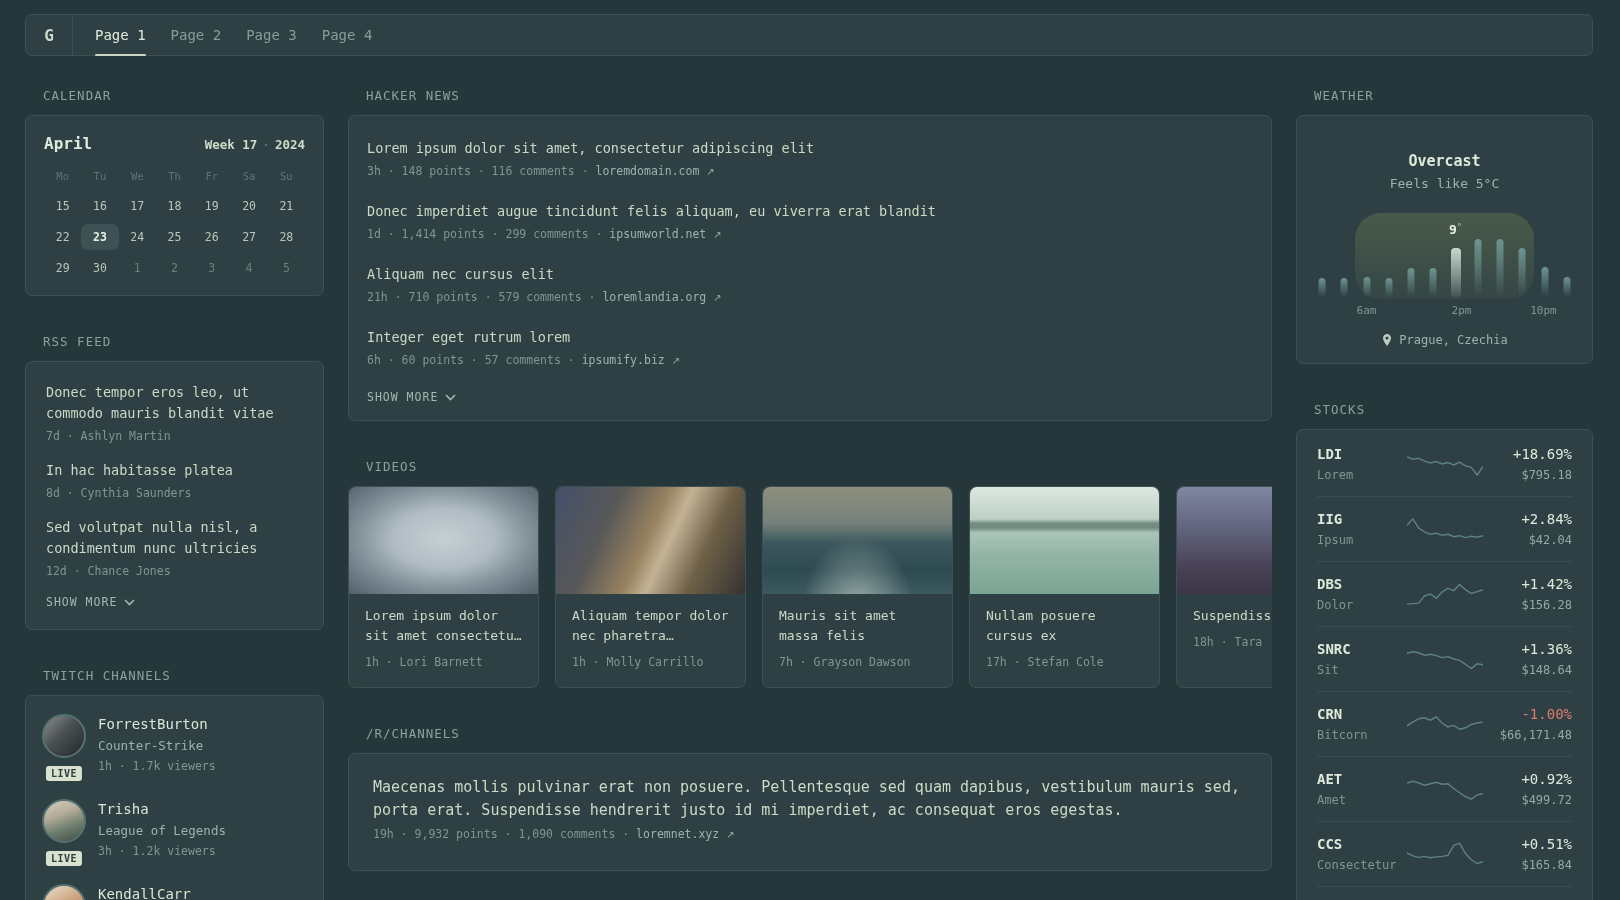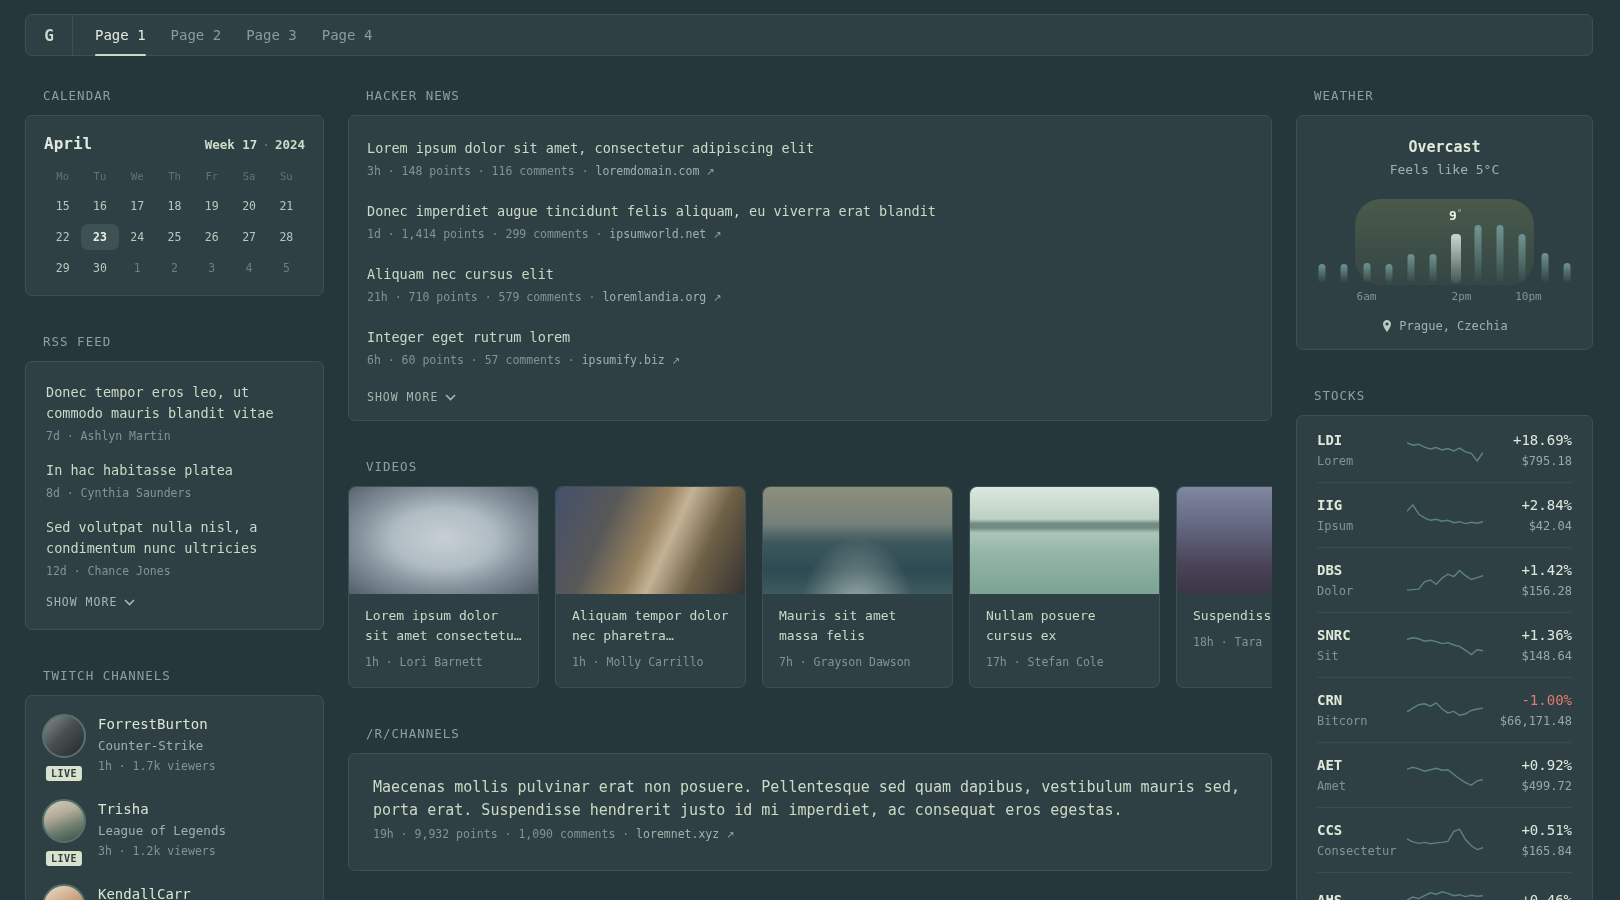--- a/index.html
+++ b/index.html
@@ -70,21 +70,21 @@
   .th-2{background:linear-gradient(115deg,#44506a 0%,#585858 28%,#97825f 48%,#c3b295 58%,#6f6147 75%,#343231 100%)}
   .th-3{background:radial-gradient(ellipse at 50% 115%,rgba(219,230,220,.6) 0%,rgba(219,230,220,0) 42%),
         linear-gradient(to bottom,#8e8f7c 0%,#75807a 34%,#3c585e 52%,#2e4a52 78%,#3d5a60 100%)}
   .th-4{background:linear-gradient(to bottom,transparent 30%,rgba(35,62,55,.45) 34%,rgba(35,62,55,.45) 38%,transparent 43%),
         linear-gradient(to bottom,#dde7e0 0%,#bcd0c3 30%,#93b5a6 62%,#7ba495 100%)}
   .th-5{background:linear-gradient(to bottom,#8087a0 0%,#5d5f78 45%,#4b4458 72%,#3a3547 100%)}
   .vbody{padding:12px 16px 16px}
   .vtitle{font-size:13px;line-height:20px;color:#ccd9c6;cursor:pointer}
   .vmeta{font-size:11.5px;line-height:17px;color:var(--muted);margin-top:8px}
   
-  .weather-card{padding:22px 18px 16px;text-align:center}
+  .weather-card{padding:36px 18px 16px;text-align:center}
   .w-cond{font-size:15px;font-weight:bold;color:var(--bright)}
   .w-feels{font-size:13px;color:#9db3ac;margin-top:6px}
   .w-chart{position:relative;width:252px;height:94px;margin:12px auto 0}
   .w-day{position:absolute;bottom:-2px;background:linear-gradient(to bottom,rgba(170,182,95,.22),rgba(170,182,95,.05));border-radius:26px}
   .wbar{position:absolute;bottom:0;width:7px;border-radius:4px;transform:translateX(-50%);
         background:linear-gradient(to bottom,#6e9492 0%,rgba(110,148,146,0) 100%)}
   .wbar.cur{width:10px;background:linear-gradient(to bottom,#c7d8d2 0%,rgba(199,216,210,.1) 100%)}
   .w-deg{position:absolute;transform:translateX(-50%);font-size:13px;font-weight:bold;color:#e9f1e5}
   .w-deg .dg{font-size:9px;color:#9db3ac;vertical-align:top}
   .w-ticks{position:relative;width:252px;height:15px;margin:7px auto 0}
@@ -328,21 +328,21 @@
                 <div class="wbar" style="height: 58px; left: 181.682px;"></div>
                 <div class="wbar" style="height: 49px; left: 203.955px;"></div>
                 <div class="wbar" style="height: 30px; left: 226.227px;"></div>
                 <div class="wbar" style="height: 20px; left: 248.5px;"></div>
               </div>
             <div class="w-deg" style="left: 137.136px; bottom: 60px;"><span>9</span><span class="dg">°</span></div>
           </div>
           <div class="w-ticks">
               <span class="w-tick" style="left: 48.0455px;">6am</span>
               <span class="w-tick" style="left: 143px;">2pm</span>
-              <span class="w-tick" style="left: 210px;">10pm</span>
+              <span class="w-tick" style="left: 225px;">10pm</span>
             </div>
           <div class="w-loc">
             <svg class="pin" width="12" height="14" viewBox="0 0 24 28">
                 <path d="M12 2C7.6 2 4 5.6 4 10c0 6 8 16 8 16s8-10 8-16c0-4.4-3.6-8-8-8zm0 11.2A3.2 3.2 0 1 1 12 6.8a3.2 3.2 0 0 1 0 6.4z"></path>
               </svg>
             <span>Prague, Czechia</span>
           </div>
         </div>
       </section>
 

